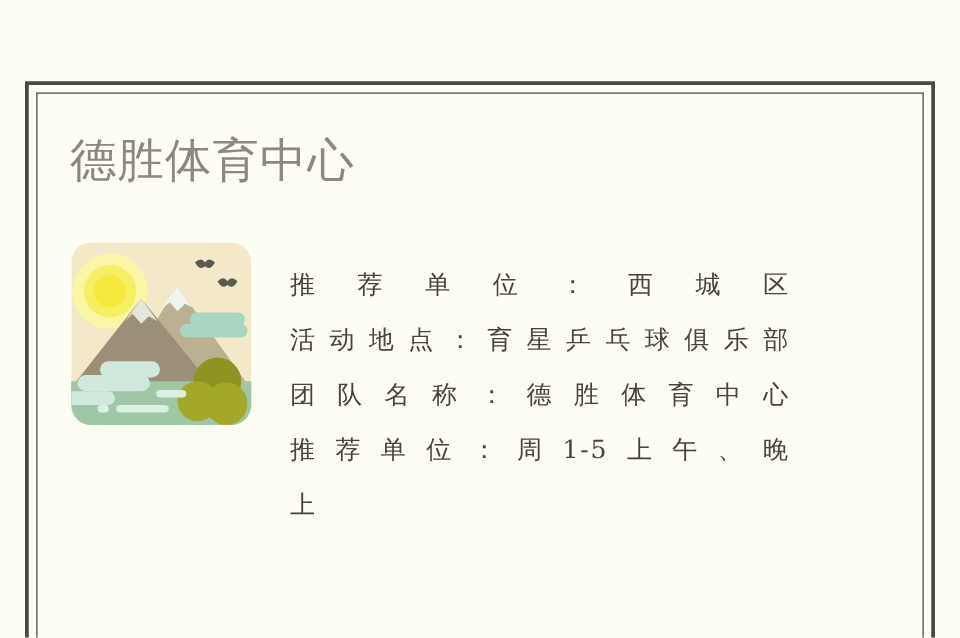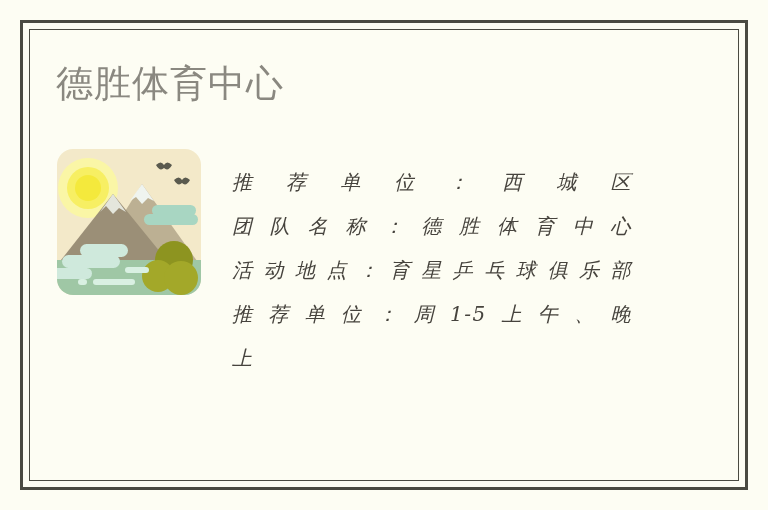--- a/index.html
+++ b/index.html
@@ -13,20 +13,21 @@
     font-family: "Liberation Sans", sans-serif;
     overflow: hidden;
   }
 
   #page {
     position: relative;
     width: 768px;
     height: 441px;
     background: #fdfdf3;
     box-sizing: border-box;
+    margin-top: 45px;
   }
 
   
   .frame-outer {
     position: absolute;
     left: 20px;
     top: 20px;
     width: 728px;
     height: 470px;
     border: 3px solid #4a4a41;
@@ -85,21 +86,20 @@
     line-height: 44px;
     color: #46433d;
     text-align: justify;
     text-align-last: justify;
     letter-spacing: 1.5px;
   }
   .info-line {
     display: block;
     text-align: justify;
     text-align-last: justify;
-    font-style: italic;
   }
   .info-line.wrap {
     text-align: justify;
     text-align-last: left;
   }
 </style>
 </head>
 <body>
 
 <div id="page">
@@ -152,20 +152,20 @@
 
           <rect x="69" y="119" width="24" height="6" rx="3" fill="#d9f0e2"></rect>
           <rect x="22" y="131" width="9" height="6" rx="3" fill="#d9f0e2"></rect>
           <rect x="37" y="131" width="42" height="6" rx="3" fill="#d9f0e2"></rect>
         </g>
       </svg>
     </div>
 
     <div class="info-block">
       <span class="info-line">推荐单位：西城区</span>
+      <span class="info-line">活动地点：育星乒乓球俱乐部</span>
       <span class="info-line">团队名称：德胜体育中心</span>
-      <span class="info-line">活动地点：育星乒乓球俱乐部</span>
       <span class="info-line">推荐单位：周1-5上午、晚</span>
       <span class="info-line wrap">上</span>
     </div>
 
   </div>
 </div>
 
 </body></html>

